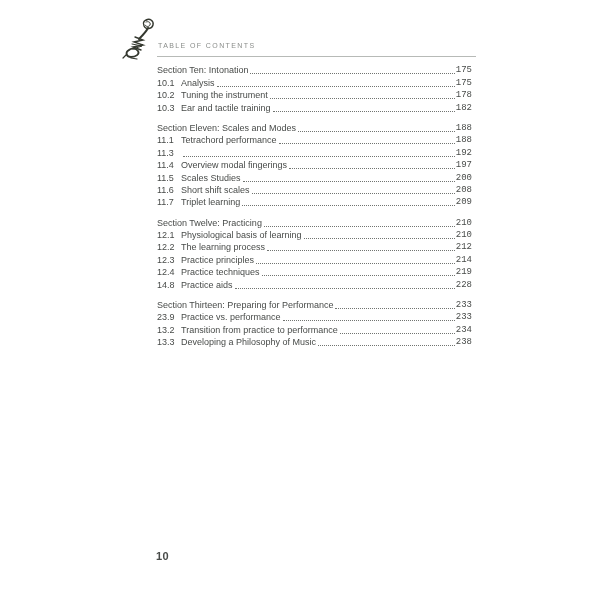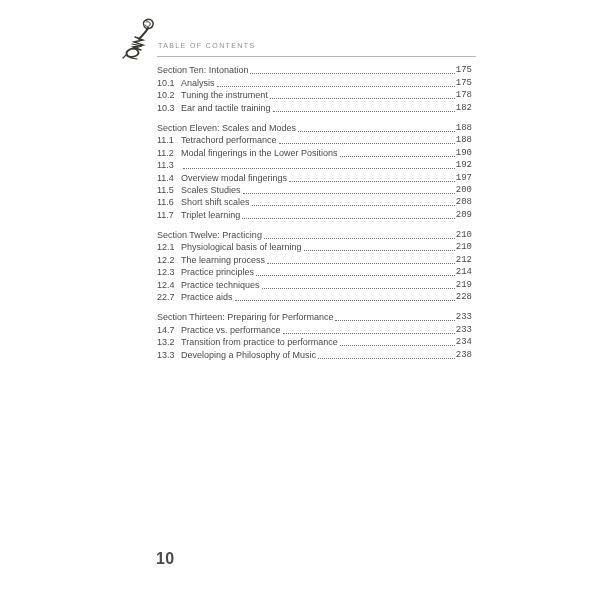--- a/index.html
+++ b/index.html
@@ -28,21 +28,21 @@
   }
   .toc-num{flex:none;width:24px;}
   .toc-title{flex:none;}
   .leader{
     flex:1;min-width:6px;margin:0 1px 2px 2px;
     border-bottom:1.3px dotted #717471;
   }
   .toc-page{flex:none;text-align:right;font-family:Liberation Mono, monospace;}
   .footer-page{
     position:absolute;left:156px;top:550px;
-    font-size:16px;font-weight:bold;color:#54575
+    font-size:11px;font-weight:bold;color:#54575
 4;letter-spacing:.3px;
   }
 </style>
 </head>
 <body>
 
 <div class="page">
 
   <svg class="sketch" viewBox="0 0 40 44" fill="none" stroke="#34382f" stroke-linecap="round">
 
@@ -93,26 +93,20 @@
           <span class="leader"></span>
           <span class="toc-page">188</span>
         </div>
         <div class="toc-row">
           <span class="toc-num">11.1</span>
           <span class="toc-title">Tetrachord performance</span>
           <span class="leader"></span>
           <span class="toc-page">188</span>
         </div>
         <div class="toc-row">
-          <span class="toc-num">11.2</span>
-          <span class="toc-title">Modal fingerings in the Lower Positions</span>
-          <span class="leader"></span>
-          <span class="toc-page">190</span>
-        </div>
-        <div class="toc-row">
           <span class="toc-num">11.3</span>
           <span class="leader"></span>
           <span class="toc-page">192</span>
         </div>
         <div class="toc-row">
           <span class="toc-num">11.4</span>
           <span class="toc-title">Overview modal fingerings</span>
           <span class="leader"></span>
           <span class="toc-page">197</span>
         </div>
@@ -159,34 +153,34 @@
           <span class="leader"></span>
           <span class="toc-page">214</span>
         </div>
         <div class="toc-row">
           <span class="toc-num">12.4</span>
           <span class="toc-title">Practice techniques</span>
           <span class="leader"></span>
           <span class="toc-page">219</span>
         </div>
         <div class="toc-row">
-          <span class="toc-num">22.7</span>
+          <span class="toc-num">14.8</span>
           <span class="toc-title">Practice aids</span>
           <span class="leader"></span>
           <span class="toc-page">228</span>
         </div>
       </div>
       <div class="toc-block">
         <div class="toc-row">
           <span class="toc-title">Section Thirteen: Preparing for Performance</span>
           <span class="leader"></span>
           <span class="toc-page">233</span>
         </div>
         <div class="toc-row">
-          <span class="toc-num">14.7</span>
+          <span class="toc-num">23.9</span>
           <span class="toc-title">Practice vs. performance</span>
           <span class="leader"></span>
           <span class="toc-page">233</span>
         </div>
         <div class="toc-row">
           <span class="toc-num">13.2</span>
           <span class="toc-title">Transition from practice to performance</span>
           <span class="leader"></span>
           <span class="toc-page">234</span>
         </div>

